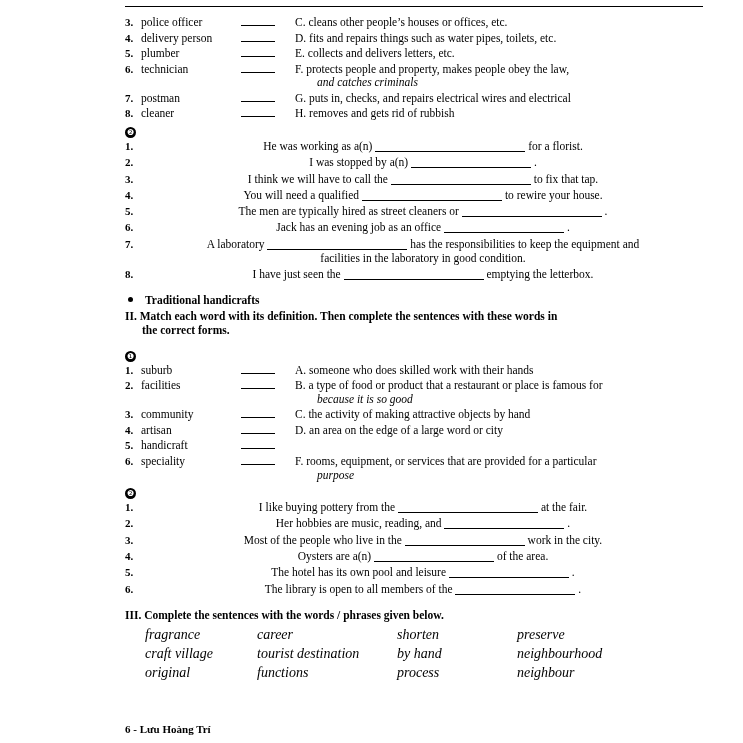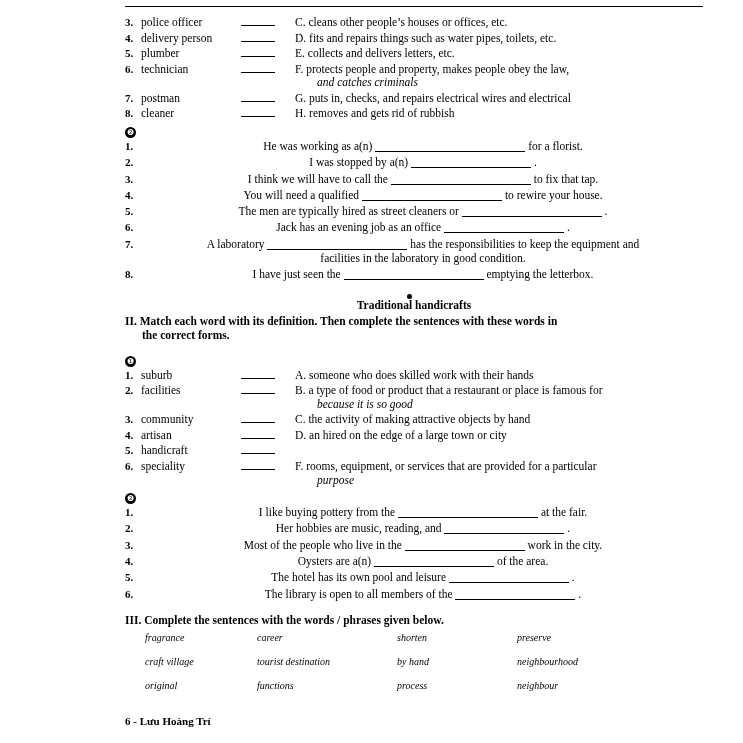--- a/index.html
+++ b/index.html
@@ -59,21 +59,21 @@
     border-radius:50%;
     background:#000;color:#fff;
     text-align:center;
     font-size:8px;
     font-family:"Liberation Sans", sans-serif;
     margin:4px 0 2px 0;
   }
   .bullet-head{
     margin:12px 0 3px 0;
     font-weight:bold;
-    display:flex;align-items:center;flex-direction:column;
+    display:flex;align-items:center;
   }
   .bullet-dot{
     display:inline-block;width:5px;height:5px;border-radius:50%;
     background:#000;margin-right:12px;margin-left:3px;
   }
   .section-head{
     font-weight:bold;
     margin:3px 0 10px 0;
     line-height:1.22;
   }
@@ -82,28 +82,28 @@
     font-weight:bold;
     margin:13px 0 6px 0;
   }
   .wordbox{
     margin-left:20px;
     margin-top:4px;
   }
   .wordgrid{
     display:grid;
     grid-template-columns:112px 140px 120px 1fr;
-    row-gap:13px;
+    row-gap:3px;
     font-style:italic;
-    font-size:10px;
+    font-size:14px;
   }
   .footer{
     position:absolute;
     left:125px;
-    bottom:16px;
+    bottom:8px;
     font-weight:bold;
     font-size:11px;
   }
 </style>
 </head>
 <body>
 
 <div class="page">
   <div class="topline"></div>
 
@@ -296,21 +296,21 @@
           <span>the activity of making attractive objects by hand</span>
         </span>
       </div>
 
       <div class="match-row">
         <span class="m-num">4.</span>
         <span class="m-left">artisan</span>
         <span class="m-blank"><span class="u"></span></span>
         <span class="m-right">
           <span>D.</span>
-          <span>an hired on the edge of a large town or city</span>
+          <span>an area on the edge of a large word or city</span>
         </span>
       </div>
 
       <div class="match-row">
         <span class="m-num">5.</span>
         <span class="m-left">handicraft</span>
         <span class="m-blank"><span class="u"></span></span>
       </div>
 
       <div class="match-row">

